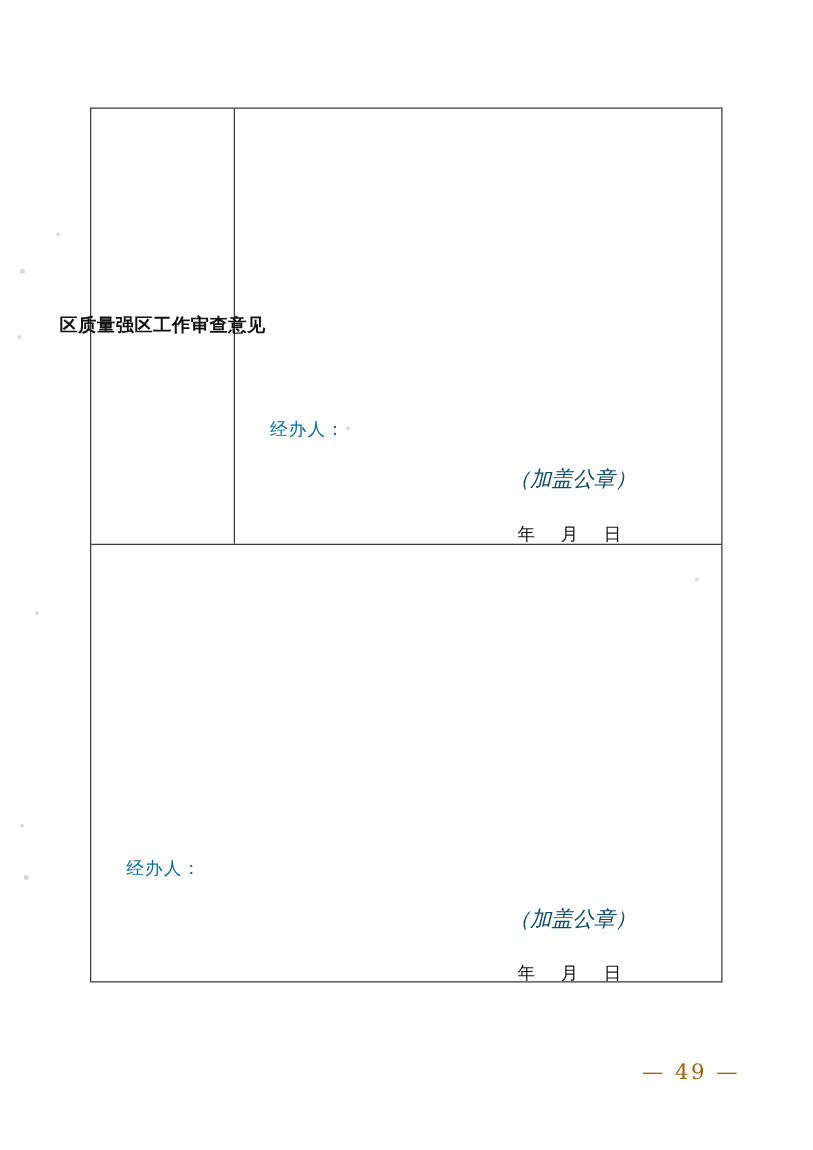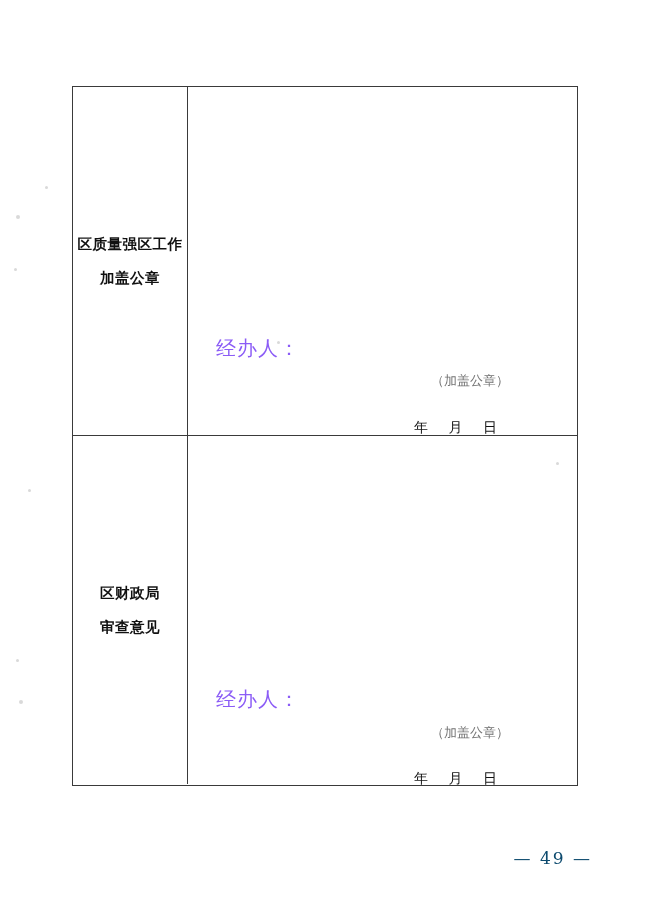--- a/index.html
+++ b/index.html
@@ -45,21 +45,21 @@
     width: 100%;
   }
   .row-1 { height: 349px; border-bottom: 1.6px solid #3a3a3a; }
   .row-2 { height: 348px; }
 
   .cell-label {
     width: 115px;
     box-sizing: border-box;
     border-right: 1.6px solid #3a3a3a;
     display: flex;
-    flex-direction: column;
+    flex-direction: row;
     align-items: center;
     justify-content: center;
     padding: 4px 2px;
   }
   .cell-label .line {
     font-size: 14.5px;
     letter-spacing: .5px;
     line-height: 34px;
     white-space: nowrap;
     font-family: "DejaVu Sans", "Liberation Sans", sans-serif;
@@ -69,32 +69,33 @@
 
   .cell-body {
     flex: 1;
     box-sizing: border-box;
     position: relative;
   }
 
   .handler {
     position: absolute;
     left: 28px;
-    font-size: 20px;
+    font-size: 14px;
     font-family: "DejaVu Sans", "Liberation Sans", sans-serif;
     letter-spacing: 1px;
-    color: #8b5cf6;
+    color: #0369a1;
   }
   .seal {
     position: absolute;
     right: 68px;
-    font-size: 13px;
+    font-size: 17px;
     font-family: "DejaVu Sans", "Liberation Sans", sans-serif;
-    color: #737373;
+    color: #0c4a6e;
     white-space: nowrap;
+    font-style: italic;
   }
   .datework {
     position: absolute;
     right: 72px;
     font-size: 14px;
     font-family: "DejaVu Sans", "Liberation Sans", sans-serif;
     letter-spacing: 8px;
     color: #111;
     white-space: nowrap;
     margin-top: 16px;
@@ -110,21 +111,21 @@
   .row-2 .seal    { top: 288px; }
   .row-2 .datework{ top: 318px; }
 
   .page-number {
     position: absolute;
     right: 58px;
     bottom: 52px;
     font-size: 17px;
     font-family: "DejaVu Serif", "Liberation Serif", serif;
     letter-spacing: 2px;
-    color: #0c4a6e;
+    color: #a16207;
   }
 </style>
 </head>
 <body>
 
 <div class="page">
 
   <span class="speck" style="left:45px;top:186px;width:3px;height:3px;"></span>
   <span class="speck" style="left:16px;top:215px;width:4px;height:4px;"></span>
   <span class="speck" style="left:14px;top:268px;width:3px;height:3px;"></span>
@@ -132,34 +133,30 @@
   <span class="speck" style="left:16px;top:659px;width:3px;height:3px;"></span>
   <span class="speck" style="left:19px;top:700px;width:4px;height:4px;"></span>
   <span class="speck" style="left:277px;top:341px;width:3px;height:3px;"></span>
   <span class="speck" style="left:556px;top:462px;width:3px;height:3px;"></span>
 
   <div class="form-table">
 
     <div class="row row-1">
       <div class="cell-label">
         <div class="line">区质量强区工作</div>
-        <div class="line">加盖公章</div>
+        <div class="line">审查意见</div>
       </div>
       <div class="cell-body">
         <div class="handler">经办人：</div>
         <div class="seal">（加盖公章）</div>
         <div class="datework">年  月  日</div>
       </div>
     </div>
 
     <div class="row row-2">
-      <div class="cell-label">
-        <div class="line">区财政局</div>
-        <div class="line">审查意见</div>
-      </div>
       <div class="cell-body">
         <div class="handler">经办人：</div>
         <div class="seal">（加盖公章）</div>
         <div class="datework">年  月  日</div>
       </div>
     </div>
 
   </div>
 
   <div class="page-number">— 49 —</div>

